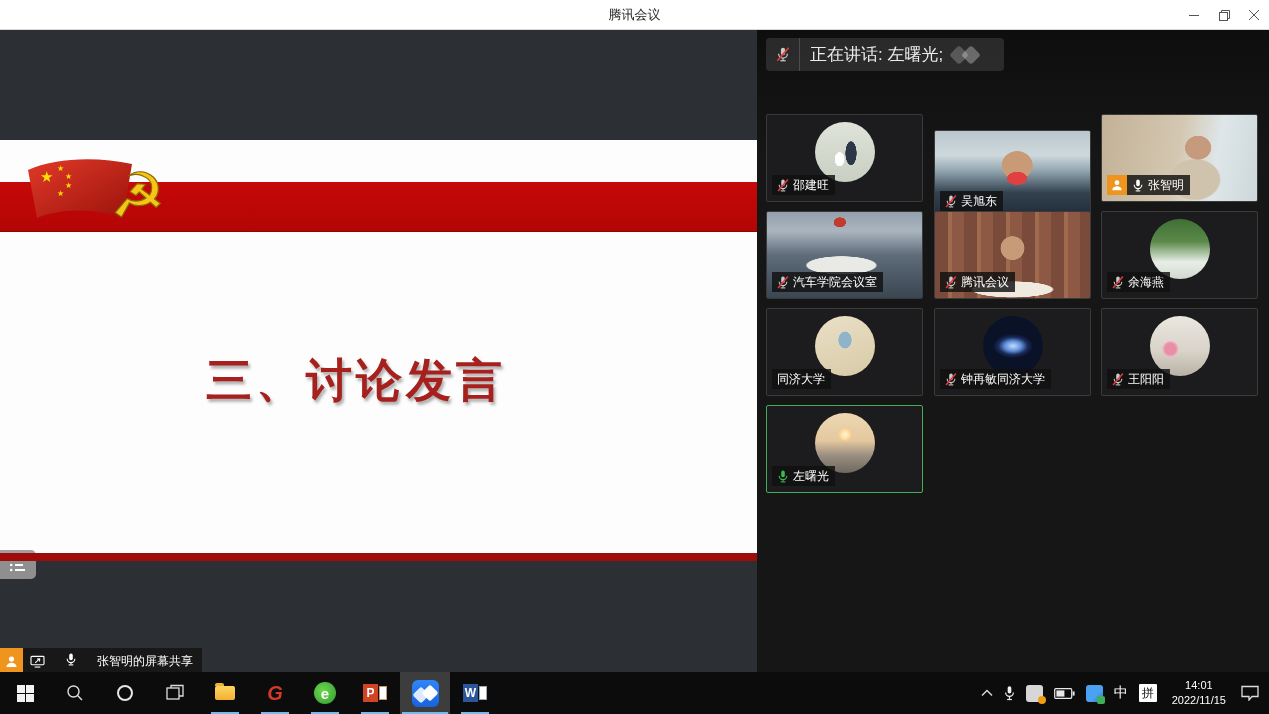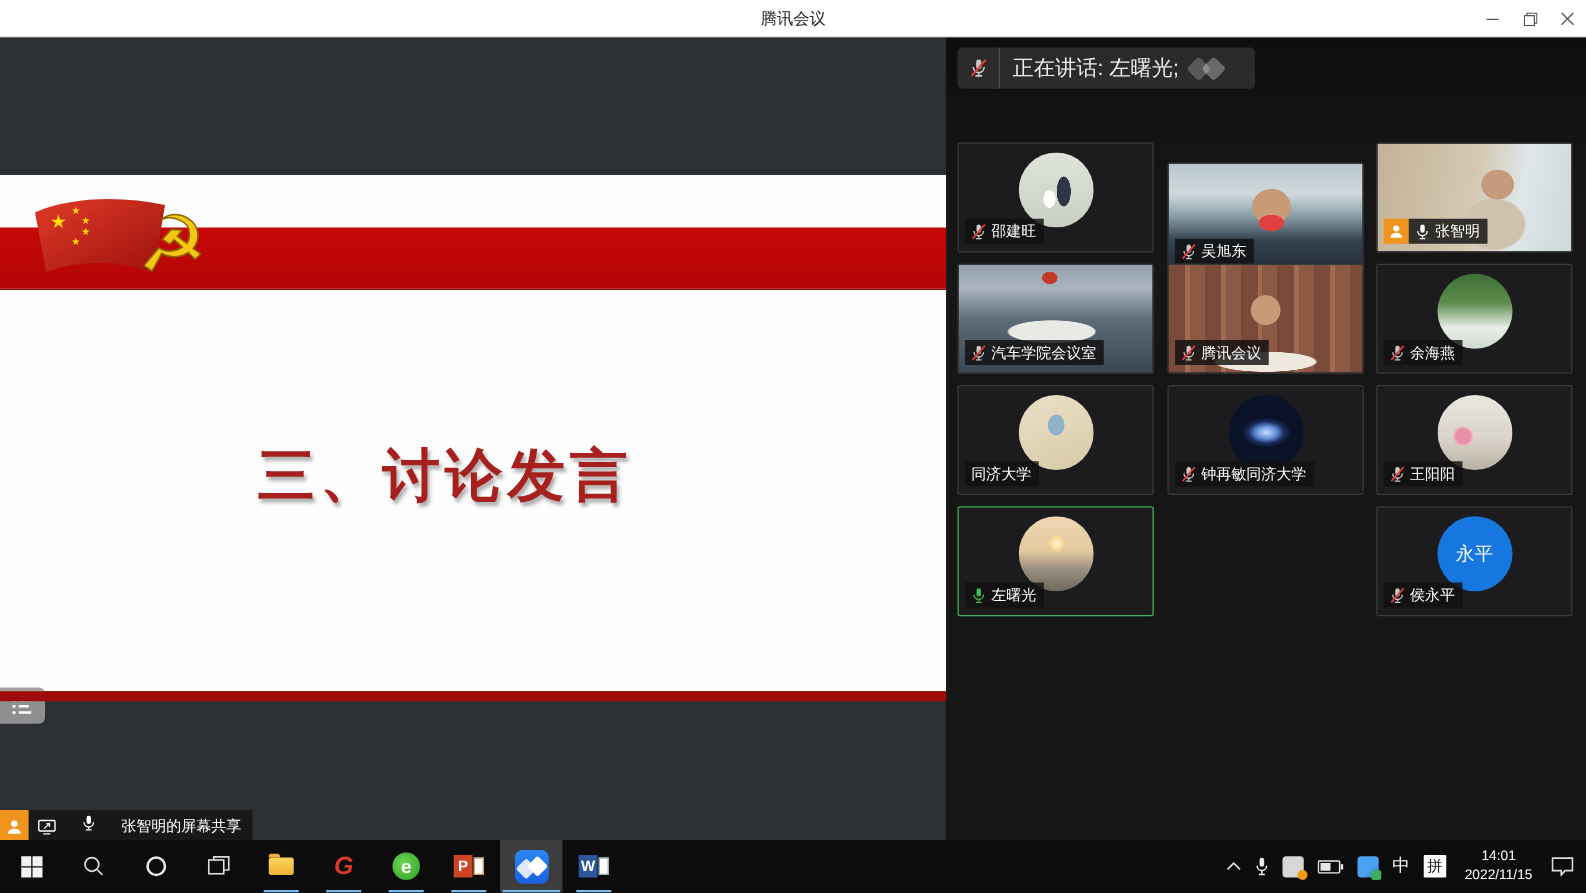--- a/index.html
+++ b/index.html
@@ -394,35 +394,20 @@
                 <svg width="12" height="13" viewBox="0 0 12 13">
                   <rect x="4.2" y="0.6" width="3.6" height="6.6" rx="1.8" fill="#3dbb4f"></rect>
                   <path d="M2.2,5.8 a3.8,3.8 0 0 0 7.6,0" fill="none" stroke="#3dbb4f" stroke-width="1.1"></path>
                   <line x1="6" y1="9.7" x2="6" y2="11.2" stroke="#3dbb4f" stroke-width="1.1"></line>
                   <line x1="3.7" y1="11.9" x2="8.3" y2="11.9" stroke="#3dbb4f" stroke-width="1.1"></line>
                 </svg>
                 <span class="pname">左曙光</span>
               </span>
             </div>
           </div>
-          <div class="tile" style="left: 344px; top: 375px;">
-            <div class="avatar av-initials" style="background: rgb(22, 119, 224);">永平</div>
-            <div class="tile-label">
-              <span class="label-dark">
-                <svg width="12" height="13" viewBox="0 0 12 13">
-                  <rect x="4.2" y="0.6" width="3.6" height="6.6" rx="1.8" fill="#c9c9c9"></rect>
-                  <path d="M2.2,5.8 a3.8,3.8 0 0 0 7.6,0" fill="none" stroke="#c9c9c9" stroke-width="1.1"></path>
-                  <line x1="6" y1="9.7" x2="6" y2="11.2" stroke="#c9c9c9" stroke-width="1.1"></line>
-                  <line x1="3.7" y1="11.9" x2="8.3" y2="11.9" stroke="#c9c9c9" stroke-width="1.1"></line>
-                  <line x1="1.1" y1="11.9" x2="10.9" y2="0.6" stroke="#e03c3c" stroke-width="1.5"></line>
-                </svg>
-                <span class="pname">侯永平</span>
-              </span>
-            </div>
-          </div>
         </div>
     </div>
   </div>
 
   <div class="taskbar">
     <div class="tb-apps">
       <div class="tb-cell">
           <span class="win-logo">
             <i></i>
             <i></i>

